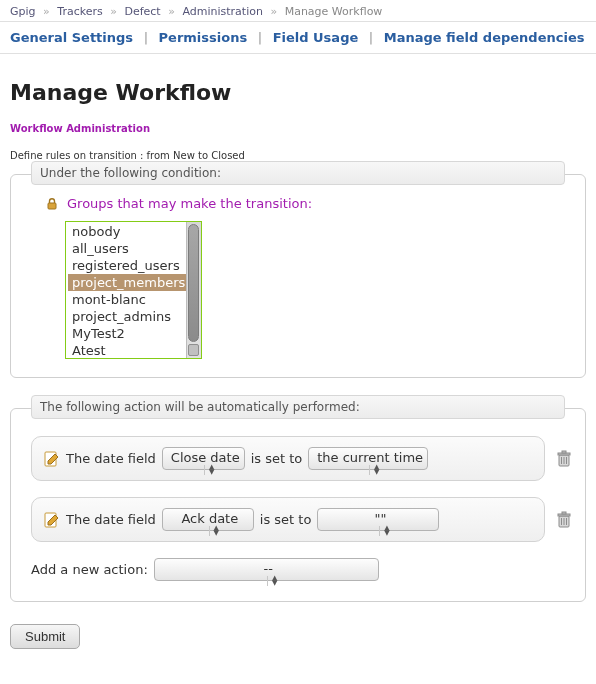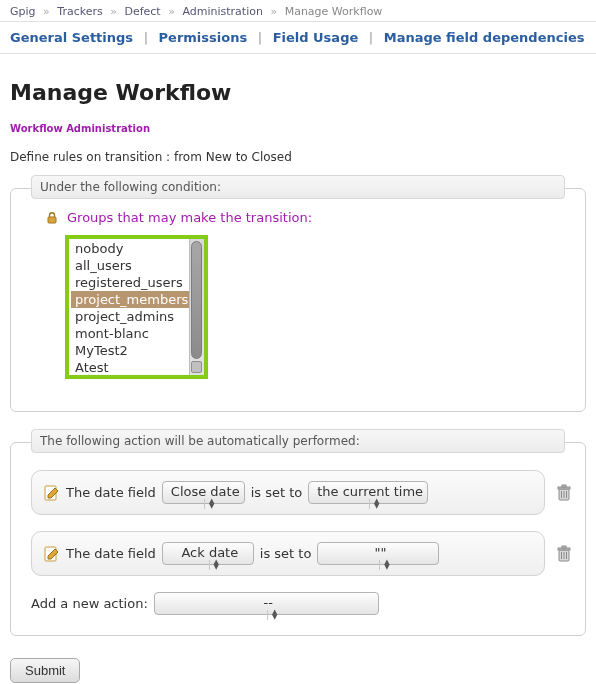--- a/index.html
+++ b/index.html
@@ -42,30 +42,30 @@
       margin: 16px 0 18px 0;
       color: #222;
     }
     h2 {
       font-size: 10px;
       font-weight: bold;
       margin: 0 0 16px 0;
       color: #a21caf;
     }
     .subtitle {
-      font-size: 12px;
-      margin-bottom: 12px;
+      font-size: 10px;
+      margin-bottom: 1px;
       color: #333;
     }
     fieldset.panel {
       border: 1px solid #cfcfcf;
       border-radius: 6px;
       background: #fff;
       margin-bottom: 18px;
-      padding: 0 14px 32px 14px;
+      padding: 0 14px 16px 14px;
     }
     fieldset.panel > legend {
       font-size: 12px;
       color: #555;
       padding: 0 4px;
       margin-left: 6px;
       background: linear-gradient(#f7f7f7,#ececec);
       border: 1px solid #d7d7d7;
       border-radius: 4px;
       width: calc(100% - 12px);
@@ -77,21 +77,21 @@
     .cond-body {
       padding: 10px 10px 0 20px;
     }
     .cond-label { display:flex; align-items:center; gap:8px; margin-bottom:10px; color:#a21caf; }
     .lock-icon {
       width:14px; height:14px;
       display:inline-block;
     }
     .listbox-wrap {
       display: inline-block;
-      border: 4px solid #84cc16;
+      border: 1px solid #84cc16;
       background: #fff;
       margin-left: 20px;
       position: relative;
     }
     .listbox {
       width: 135px;
       height: 136px;
       overflow: hidden;
       font-size: 13px;
       padding: 1px 0 1px 2px;
@@ -227,22 +227,22 @@
             </svg>
         </span>
         <span>Groups that may make the transition:</span>
       </div>
       <div class="listbox-wrap">
         <div class="listbox" id="groups-listbox">
             <div class="opt">nobody</div>
             <div class="opt">all_users</div>
             <div class="opt">registered_users</div>
             <div class="opt selected">project_members</div>
+            <div class="opt">mont-blanc</div>
             <div class="opt">project_admins</div>
-            <div class="opt">mont-blanc</div>
             <div class="opt">MyTest2</div>
             <div class="opt">Atest</div>
           </div>
         <div class="scroll-track">
           <div class="scroll-thumb"></div>
           <div class="scroll-arrow-down"></div>
         </div>
       </div>
     </div>
   </fieldset>

